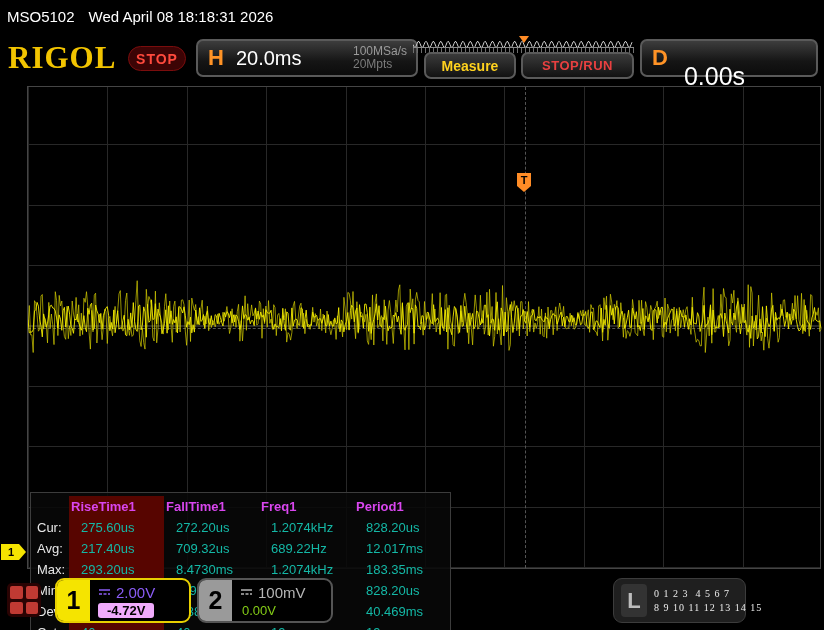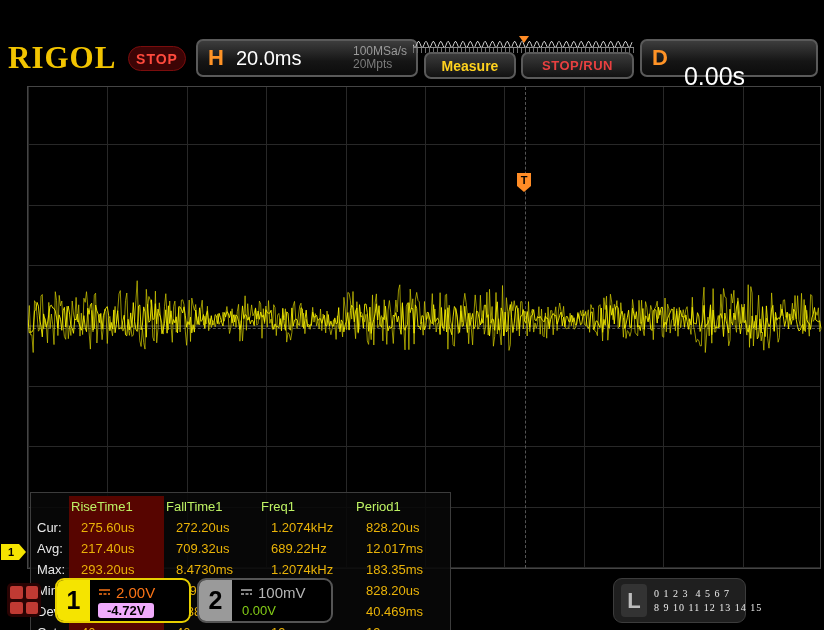--- a/index.html
+++ b/index.html
@@ -42,51 +42,55 @@
 
   .trig-flag { position:absolute; left:517px; top:88px; width:14px; height:13px; background:#ff8c26; color:#000; font-size:11px; font-weight:bold; display:flex; align-items:center; justify-content:center; }
   .trig-flag::after { content:""; position:absolute; top:13px; left:0; border-left:7px solid transparent; border-right:7px solid transparent; border-top:6px solid #ff8c26; }
 
   .ch1-flag { position:absolute; left:1px; top:459px; width:25px; height:16px; background:#f5e400; clip-path:polygon(0 0,18px 0,25px 8px,18px 16px,0 16px); color:#000; font-weight:bold; font-size:11px; display:flex; align-items:center; justify-content:center; padding-right:5px; }
 
   
   .meas-table { position:absolute; left:30px; top:407px; width:421px; background:rgba(8,8,8,.88); border:1px solid #3c3c3c; padding:3px 0 4px 4px; font-size:13px; }
   .meas-row { display:grid; grid-template-columns:34px 95px 95px 95px 90px; line-height:21px; }
   .mcell { padding-left:2px; white-space:nowrap; }
-  .mhead { color:#bef264; }
+  .mhead { color:#d946ef;font-weight:bold; }
   .mlabel { color:#e8e8e8; }
-  .mval { color:#eab308;padding-left:12px; }
+  .mval { color:#14b8a6;padding-left:12px; }
   .sel { background:#570500; }
 
   
   .menu-icon { position:absolute; left:7px; top:583px; width:34px; height:34px; background:#2a0303; border-radius:5px; display:grid; grid-template-columns:1fr 1fr; grid-template-rows:1fr 1fr; gap:3px; padding:3px; }
   .menu-icon div { background:#c03a33; border-radius:2px; }
 
   .ch-badge { position:absolute; top:578px; width:136px; height:45px; border-radius:9px; background:#000; display:flex; overflow:hidden; }
   .ch1-badge { left:55px; border:2px solid #e8d000; }
   .ch2-badge { left:197px; border:2px solid #555; }
   .ch-num { width:33px; display:flex; align-items:center; justify-content:center; font-size:25px; font-weight:bold; color:#000; flex:0 0 33px; }
   .ch1-badge .ch-num { background:#f5e400; }
   .ch2-badge .ch-num { background:#9a9a9a; }
   .ch-info { flex:1; display:flex; flex-direction:column; justify-content:center; gap:2px; padding-left:8px; }
   .ch-scale-row { display:flex; align-items:center; gap:5px; font-size:15px; }
-  .ch1-badge .ch-scale-row { color:#f97316; }
+  .ch1-badge .ch-scale-row { color:#8b5cf6; }
   .ch2-badge .ch-scale-row { color:#b5b5b5; }
   .ch1-offset { background:#f0abfc; color:#000; font-size:13px; font-weight:bold; border-radius:3px; padding:0 9px; width:fit-content; }
   .ch2-offset { color:#84cc16; font-size:13px; padding-left:2px; }
 
   .digital-box { position:absolute; left:613px; top:578px; width:133px; height:45px; background:#1f1f1f; border:1px solid #3c3c3c; border-radius:9px; display:flex; align-items:center; gap:7px; padding-left:7px; }
   .l-letter { width:26px; height:33px; background:#333; border-radius:4px; color:#bdbdbd; font-size:22px; font-weight:bold; display:flex; align-items:center; justify-content:center; flex:0 0 26px; }
   .digit-row { color:#ececec; font-size:10px; line-height:14px; font-family:Liberation Serif, serif; white-space:pre; letter-spacing:1px; }
 </style>
 </head>
 <body>
 
 <div id="app">
 
+  <div class="top-bar">
+    <span>MSO5102</span>
+    <span>Wed April 08 18:18:31 2026</span>
+  </div>
 
   <div class="logo">RIGOL</div>
   <div class="stop-pill">STOP</div>
 
   <div class="panel h-panel">
     <span class="panel-letter">H</span>
     <span class="h-value">20.0ms</span>
     <span class="h-rates">
       <div class="h-rate1">100MSa/s</div>
       <div class="h-rate2">20Mpts</div>

